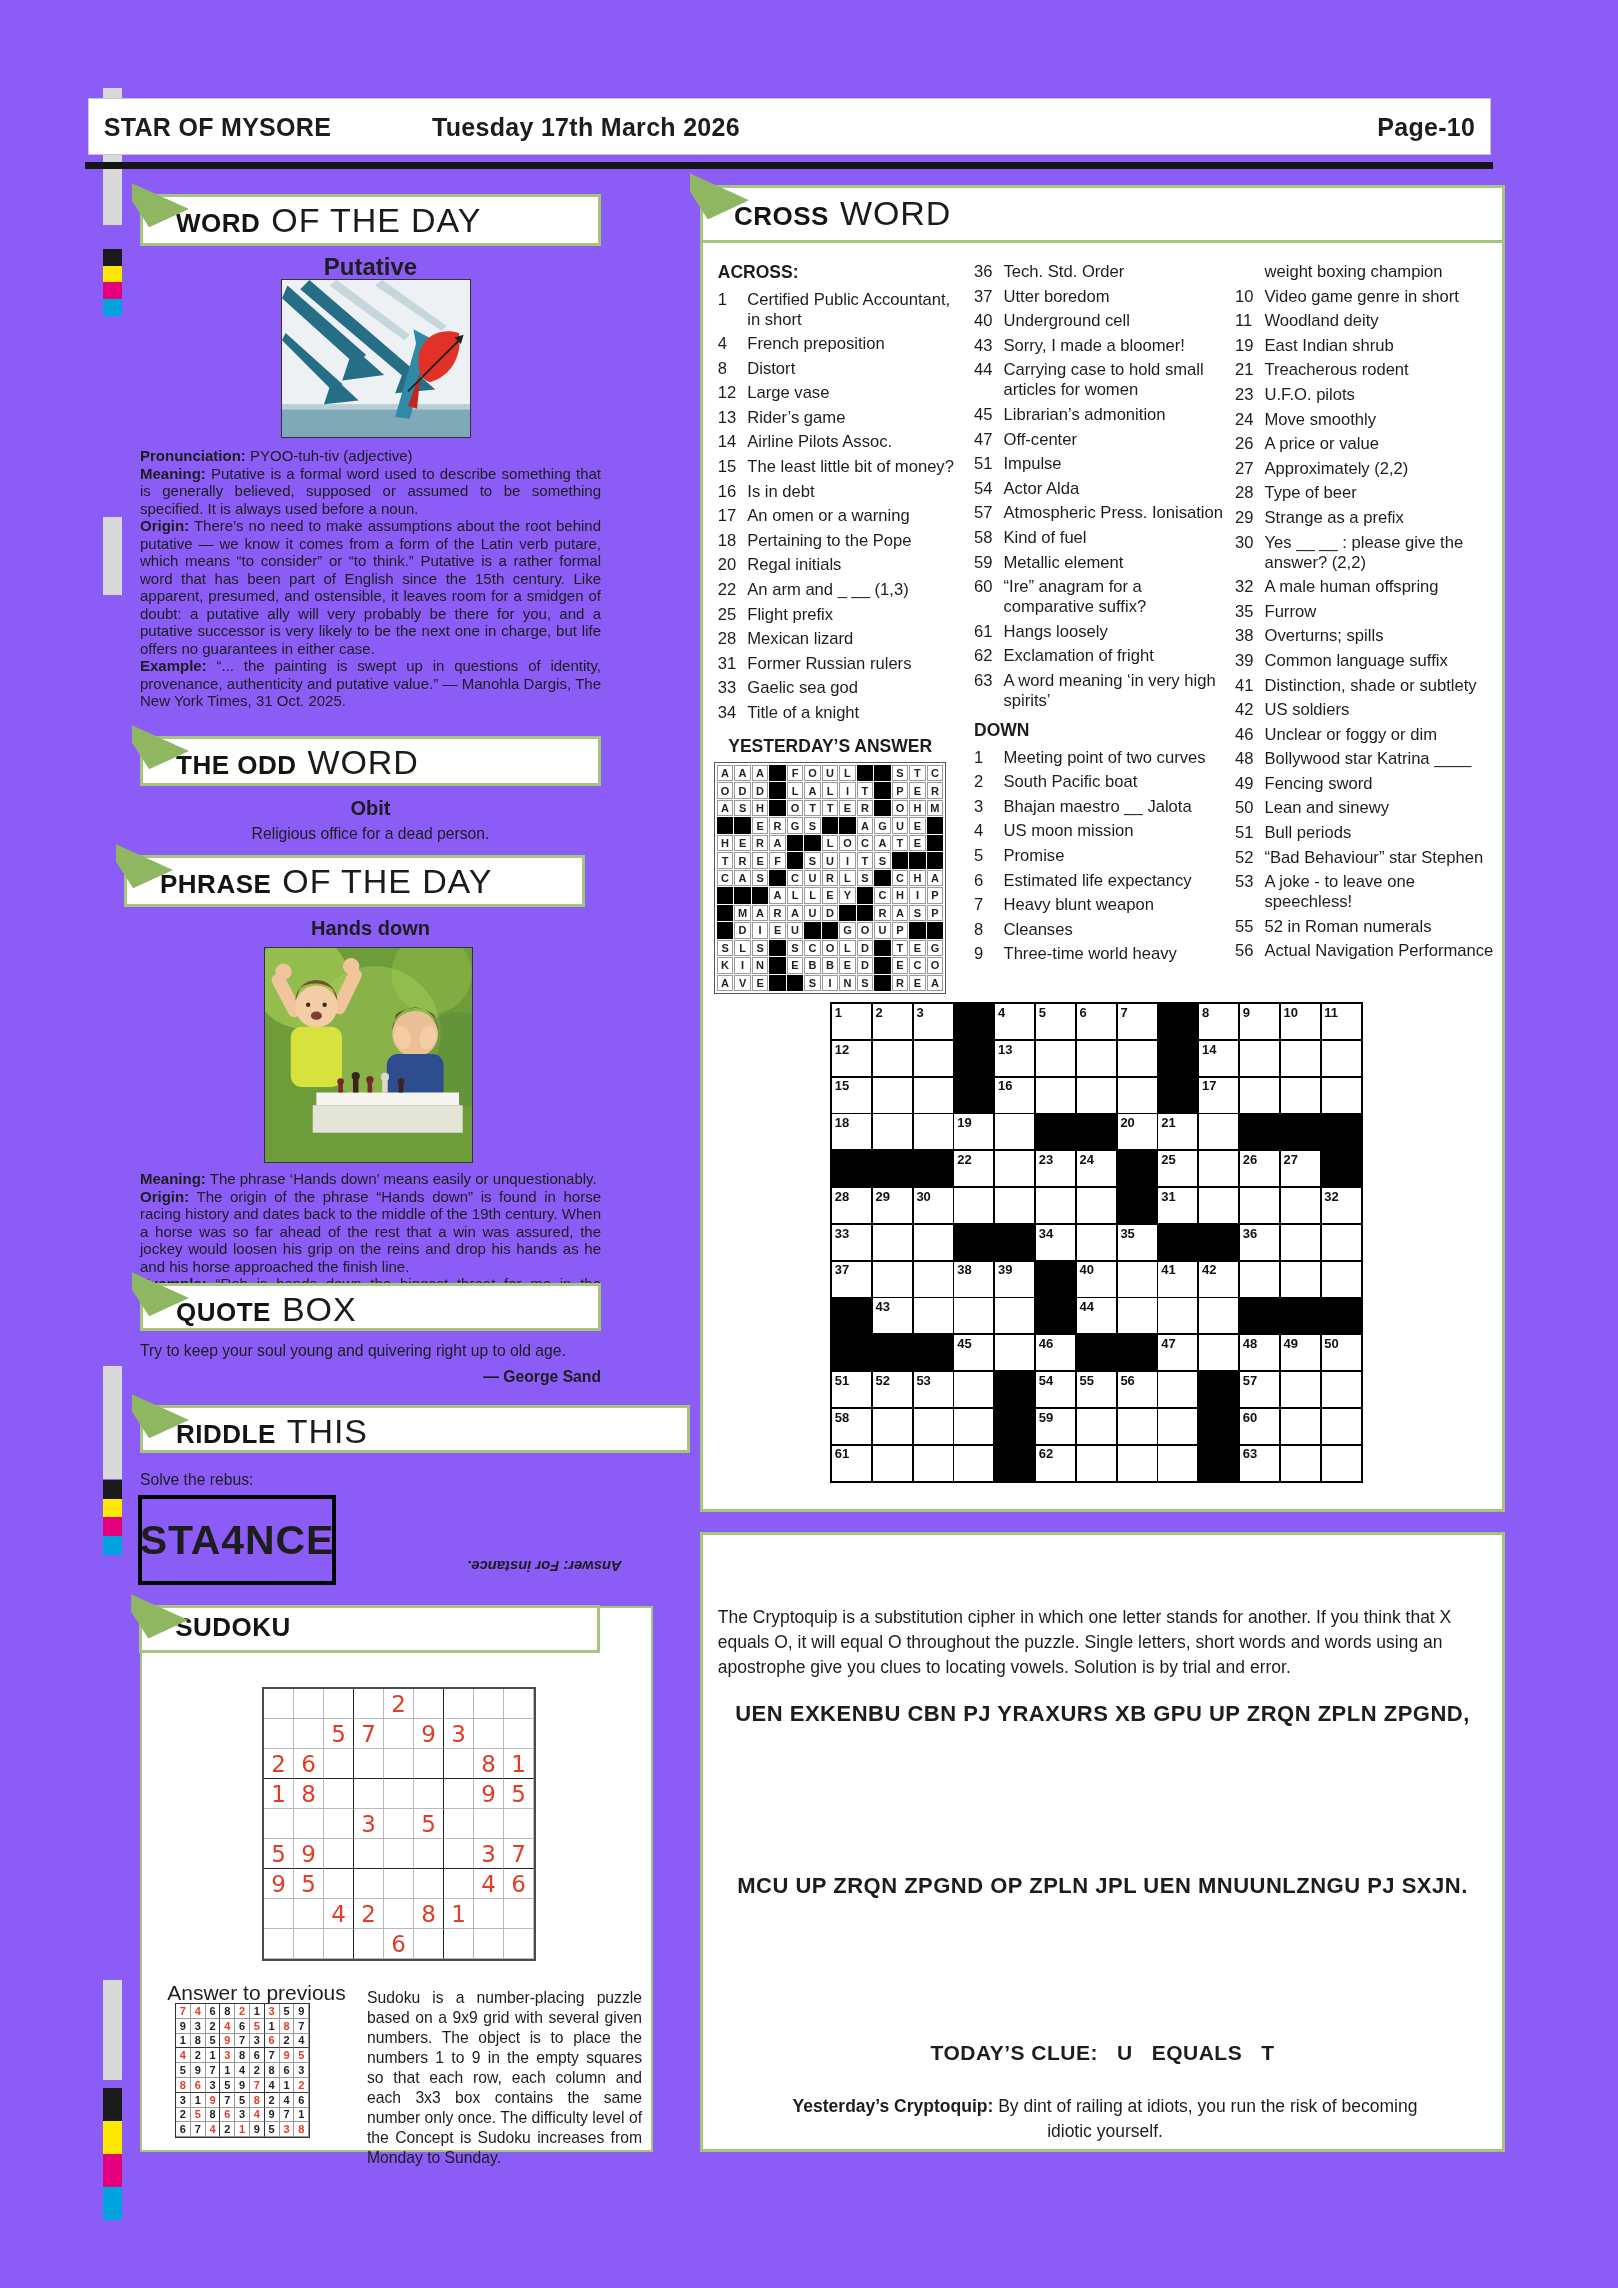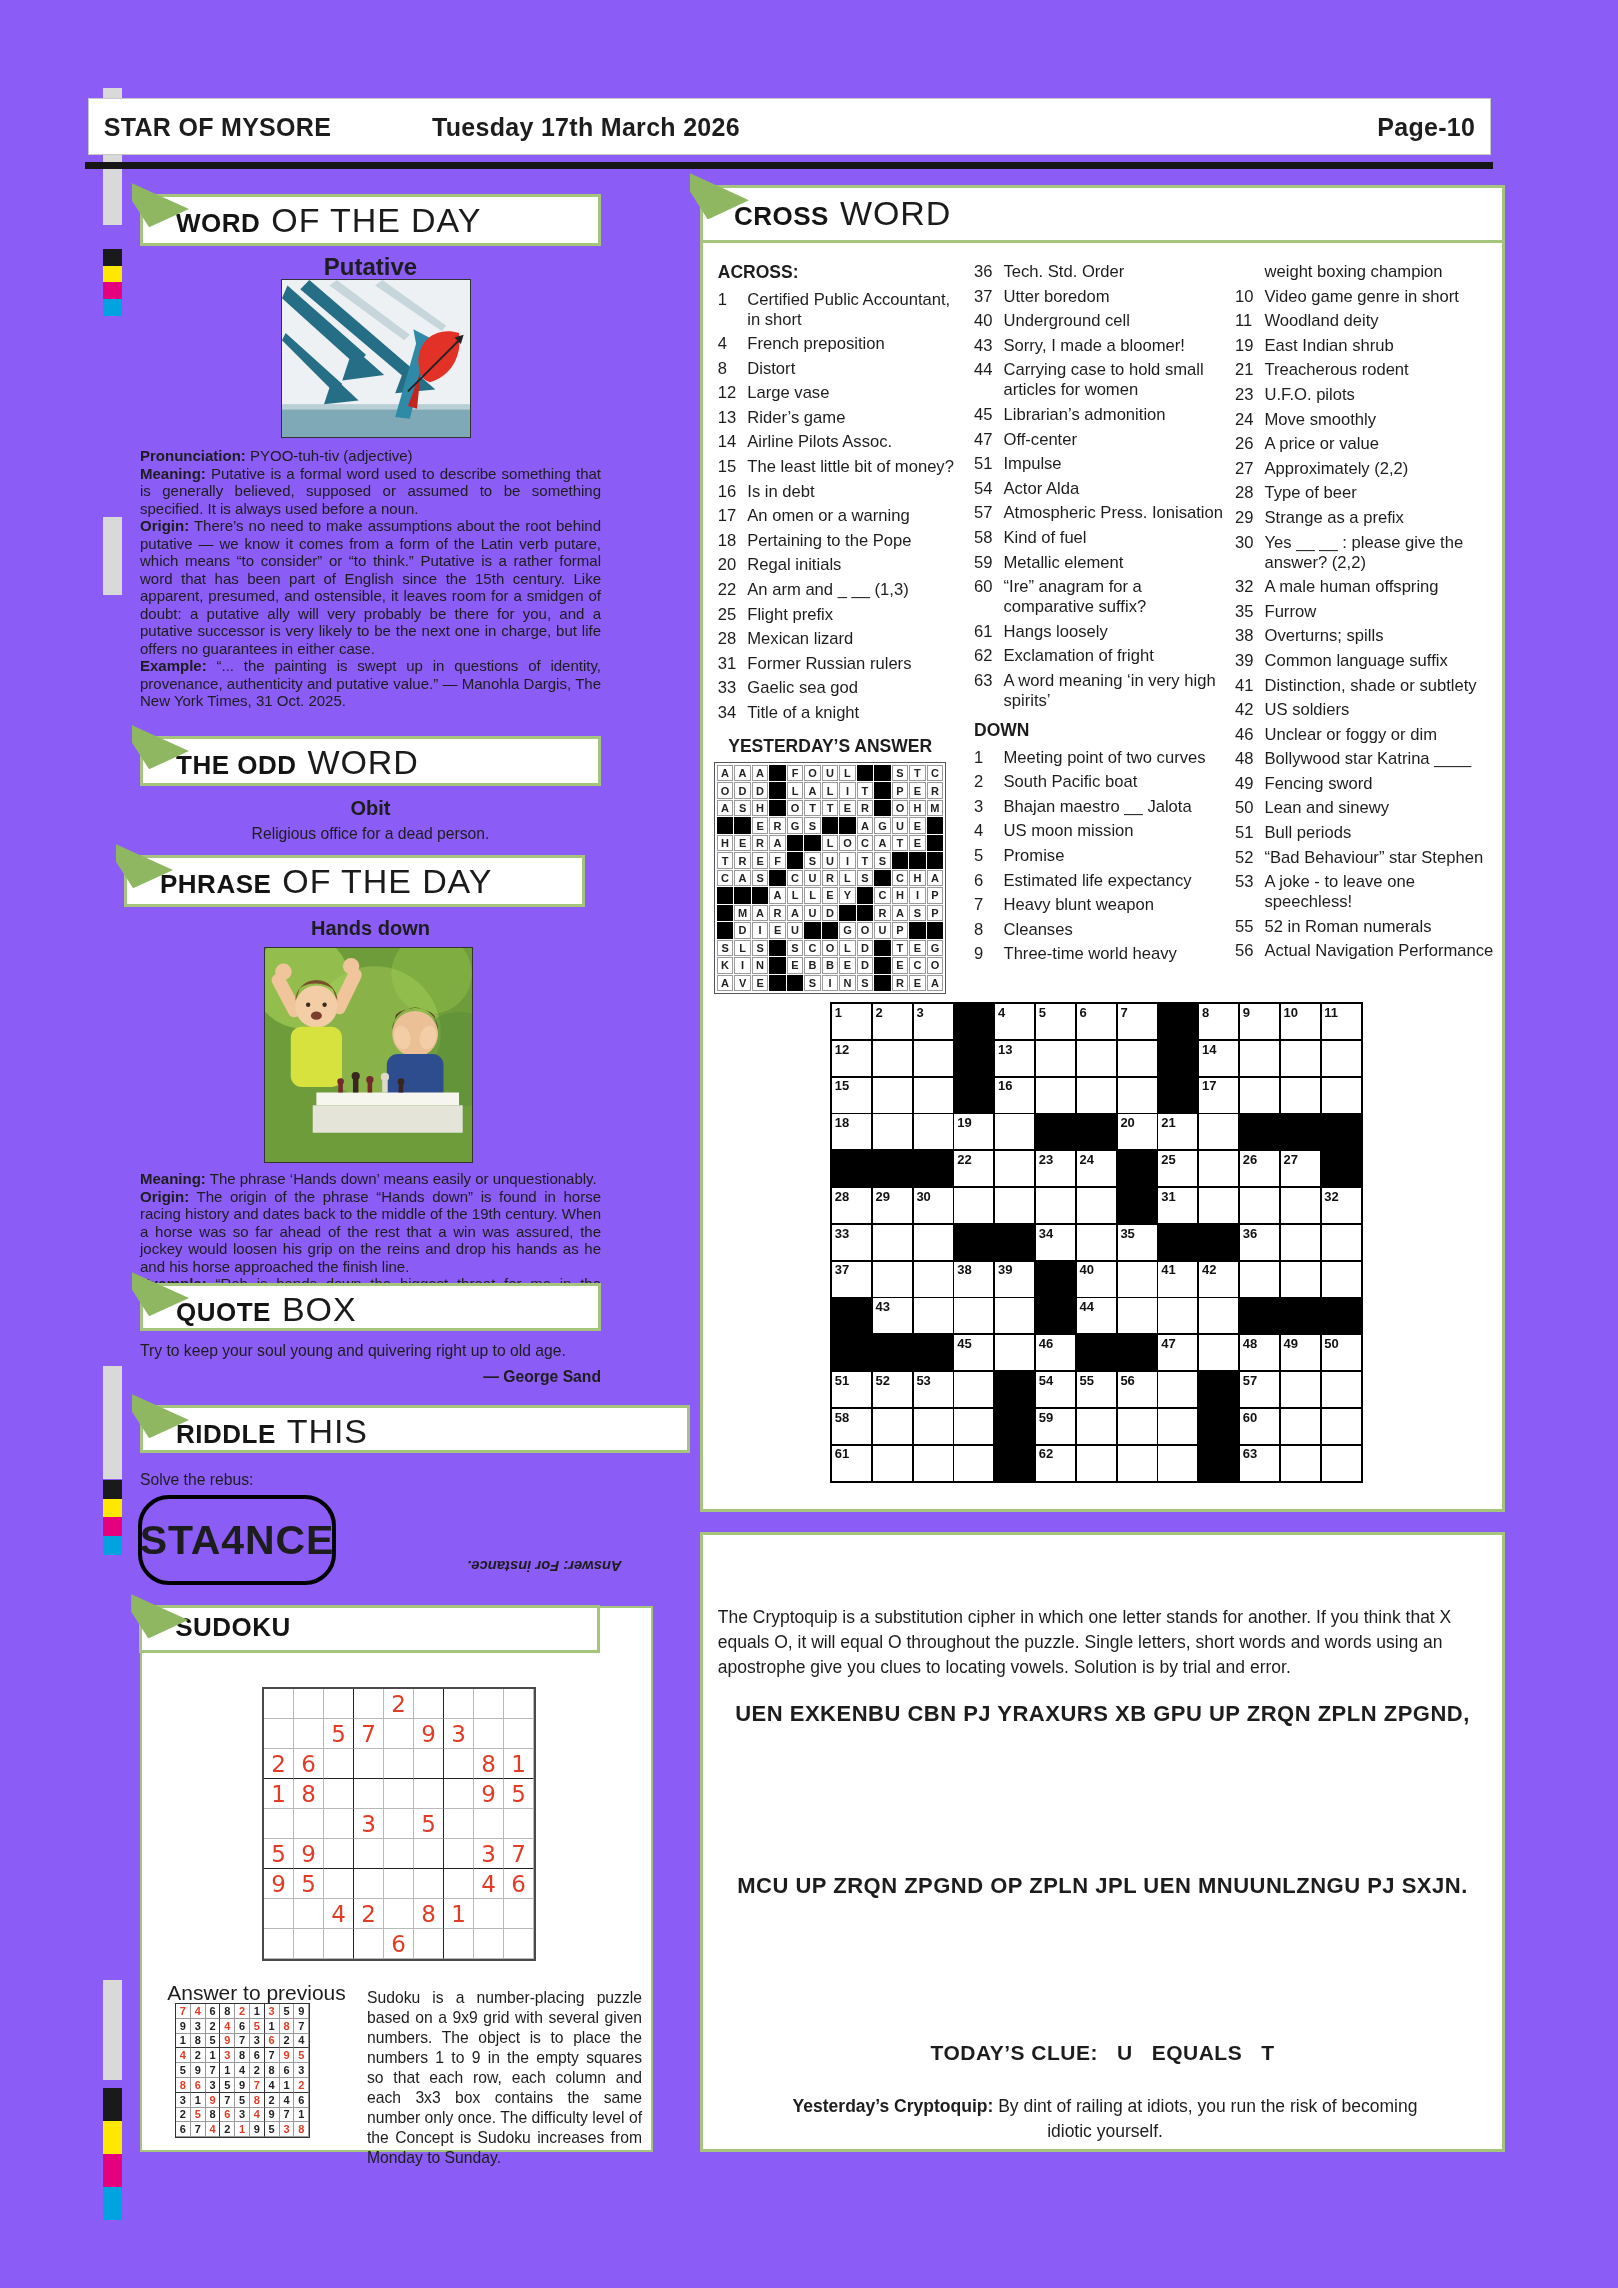--- a/index.html
+++ b/index.html
@@ -191,21 +191,21 @@
     <span class="hl">BOX</span>
   </div>
   <div class="abs" style="left:140px;top:1342px;width:461px;font-size:15.7px;">Try to keep your soul young and quivering right up to old age.</div>
   <div class="abs" style="left:140px;top:1368px;width:461px;text-align:right;font-weight:bold;font-size:15.7px;">— George Sand</div>
 
   <div class="shead" style="left:140px;top:1405px;width:550px;height:48px;">
     <span class="hb">RIDDLE</span>
     <span class="hl">THIS</span>
   </div>
   <div class="abs" style="left:140px;top:1471px;width:461px;font-size:15.7px;">Solve the rebus:</div>
-  <div class="abs rebusbox" style="left:138px;top:1495px;width:198px;height:90px;border-radius:31px;">STA4NCE</div>
+  <div class="abs rebusbox" style="left:138px;top:1495px;width:198px;height:90px;">STA4NCE</div>
   <div class="abs updown ctr" style="left:429px;top:1558px;width:231px;">Answer: For instance.</div>
 
   <div class="bigsec" style="left:140px;top:1606px;width:513px;height:546px;border-width:2.8px;">
     <div class="shead" style="left:-2.8px;top:-2.8px;width:461px;height:48px;">
       <span class="hb">SUDOKU</span>
     </div>
     <div id="sudoku-grid" class="abs" style="left:120px;top:79px;">
         <div class="scell"></div>
         <div class="scell"></div>
         <div class="scell thickR"></div>

